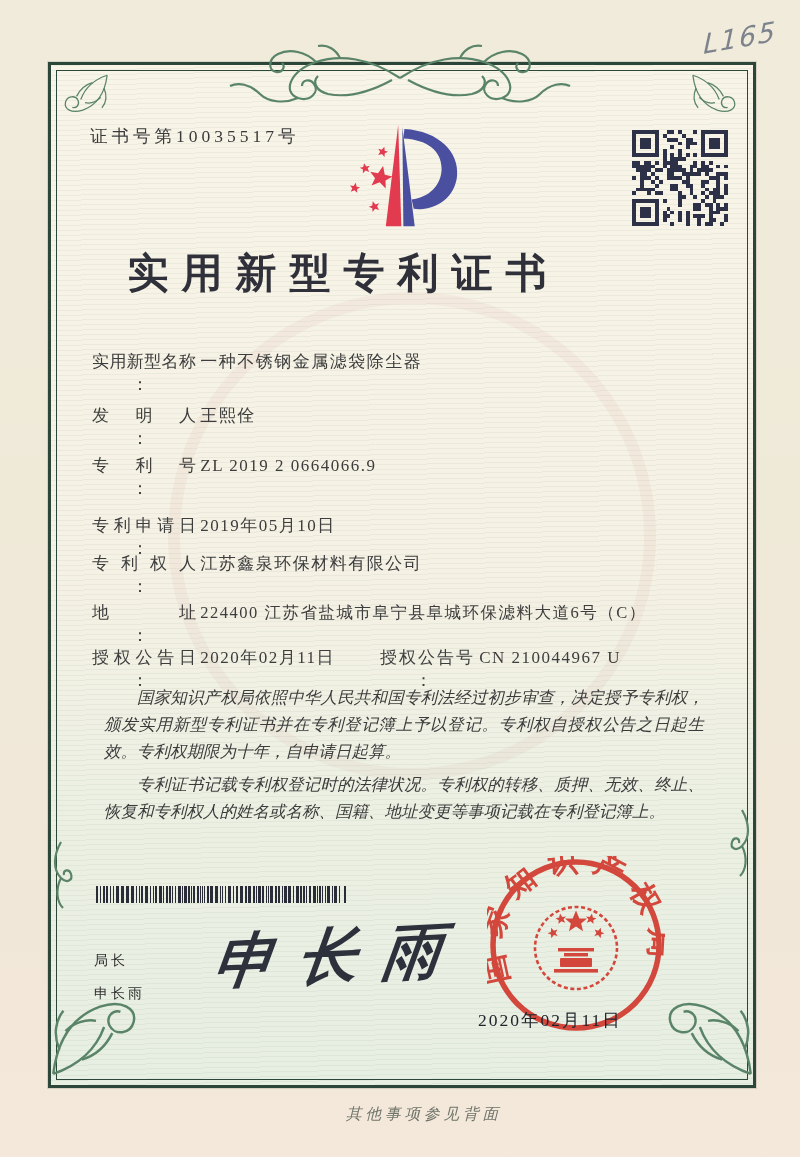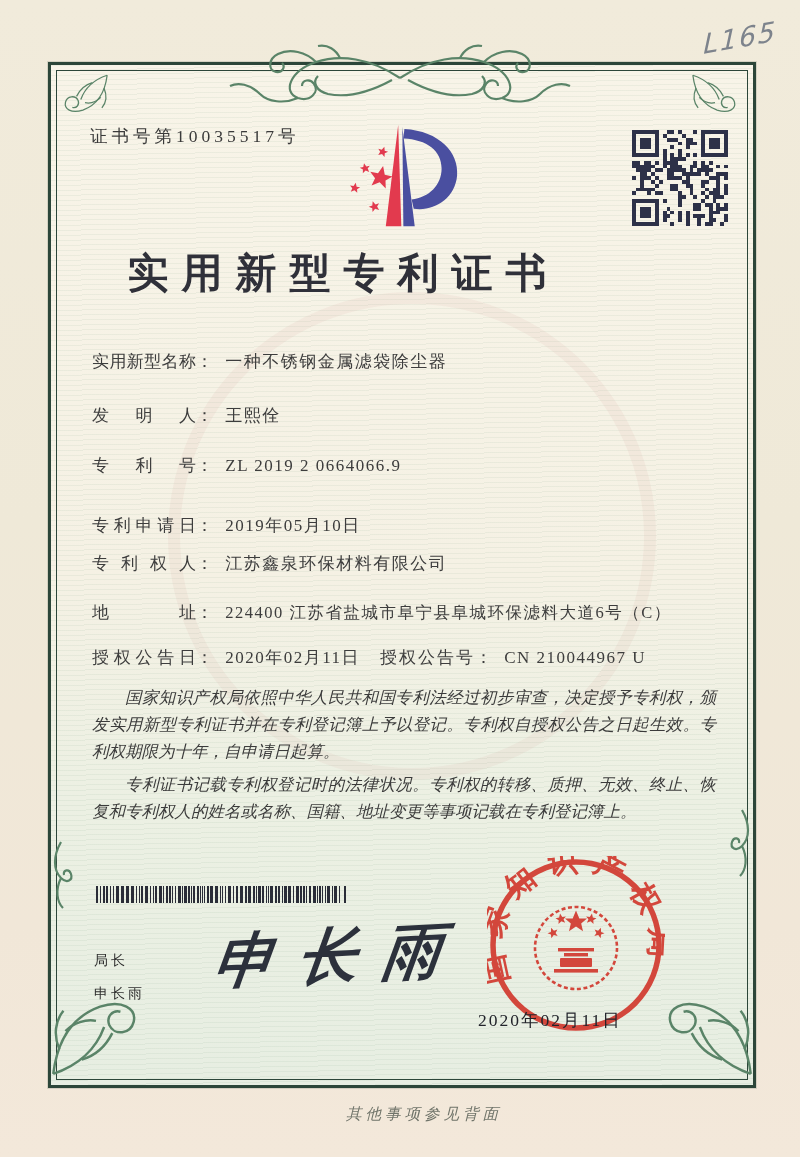--- a/index.html
+++ b/index.html
@@ -56,35 +56,35 @@
   .qr{position:absolute;left:632px;top:130px;width:96px;height:96px;}
   .title{
     position:absolute;left:48px;top:246px;width:591px;
     text-align:center;font-size:41px;font-weight:700;
     letter-spacing:13px;color:#2f3039;
   }
   .field-row{
     position:absolute;left:92px;width:640px;height:26px;
     font-size:17px;color:#3d3d3d;white-space:nowrap;
   }
-  .flabel{display:inline-flex;align-items:center;}
+  .flabel{display:inline-flex;align-items:center;flex-direction:column;}
   .jl{
     display:inline-block;width:104px;
     text-align:justify;text-align-last:justify;
   }
   .colon{margin-right:8px;}
   .fvalue{letter-spacing:1.5px;margin-top:28px;}
   .cell2{position:absolute;left:288px;top:0;}
   .cell2 .jl2{letter-spacing:2px;}
   .paras{
     position:absolute;left:92px;top:684px;width:624px;
     font-size:16.5px;line-height:27px;color:#3b3b3b;
     text-align:justify;font-style:italic;
   }
-  .paras p{margin:0 0 6px;text-indent:2em;}
+  .paras p{margin:0 12px 6px;text-indent:2em;}
   .barcode{position:absolute;left:96px;top:886px;}
   .signatory{
     position:absolute;left:94px;top:944px;
     font-size:14px;color:#2e2e2e;letter-spacing:3px;line-height:33px;
   }
   .autograph{
     position:absolute;left:214px;top:916px;width:260px;
     font-size:60px;font-weight:600;color:#2c313c;
     letter-spacing:24px;white-space:nowrap;
     transform:rotate(-3deg) skewX(-10deg);

